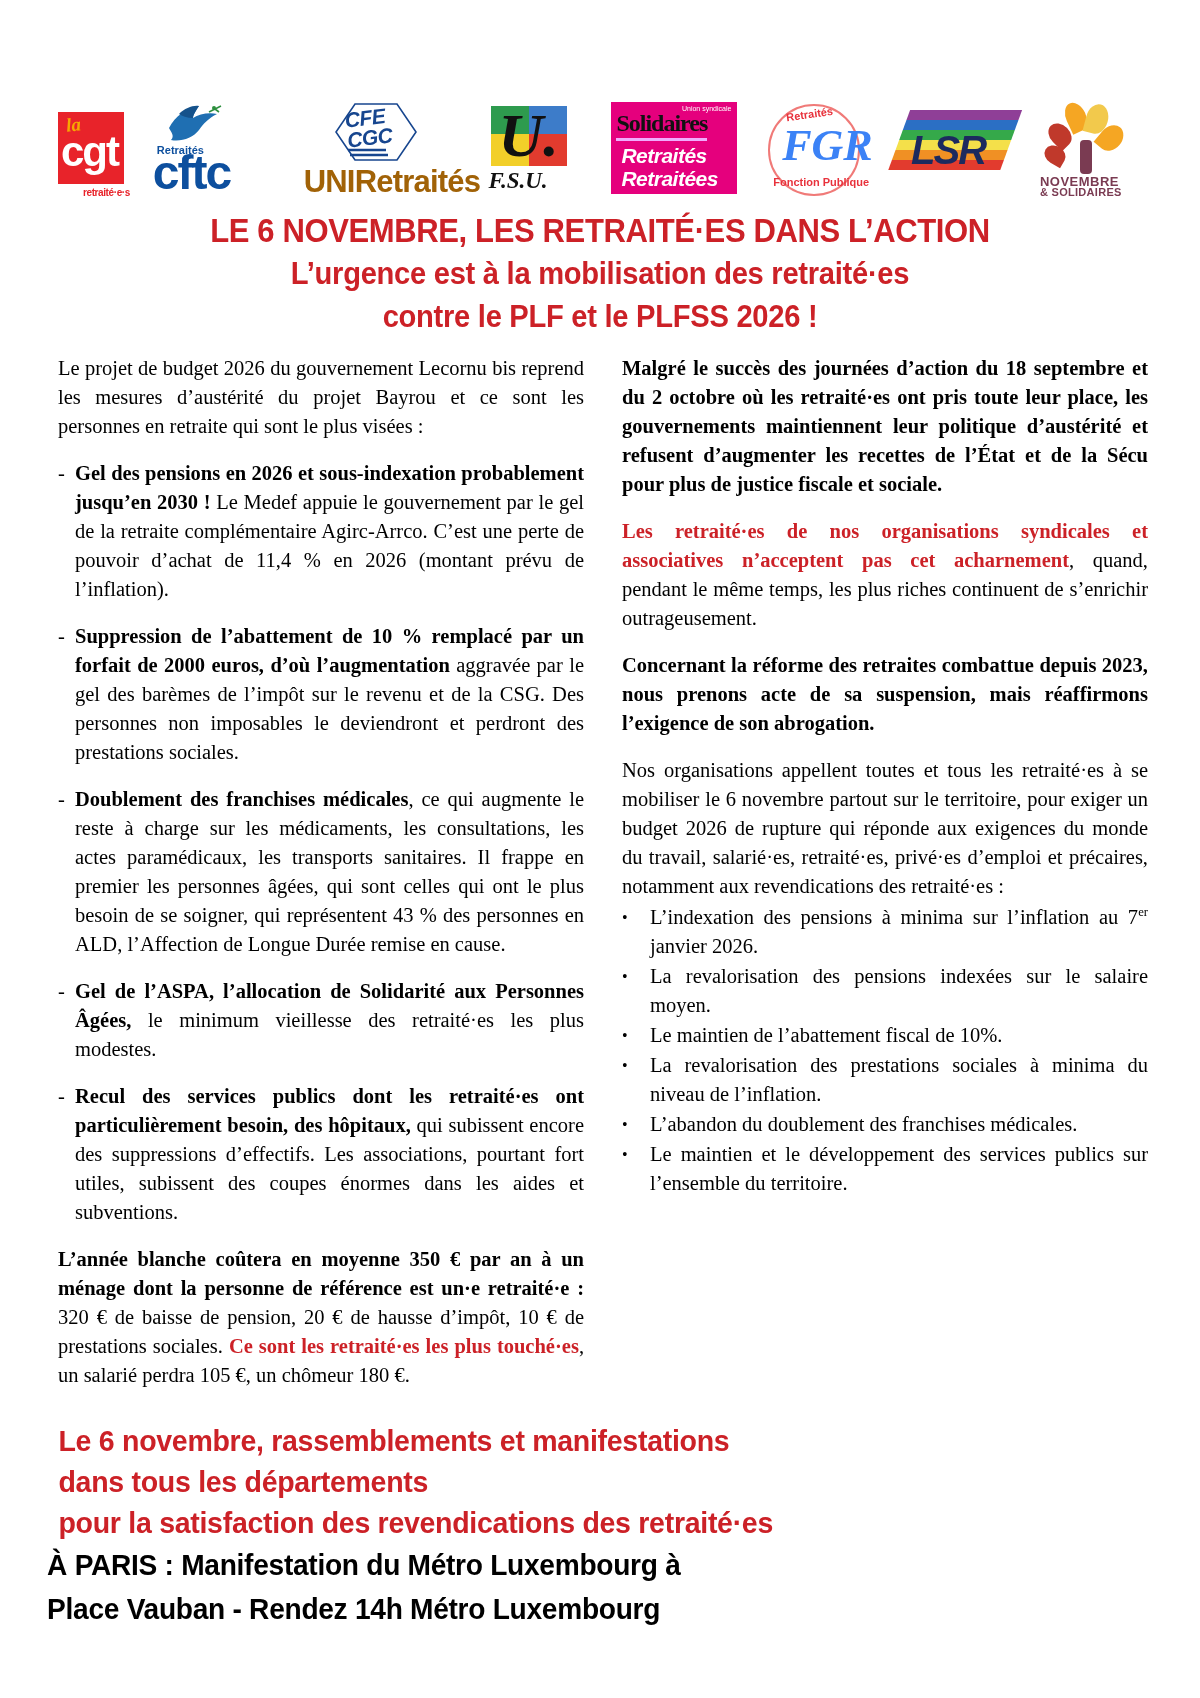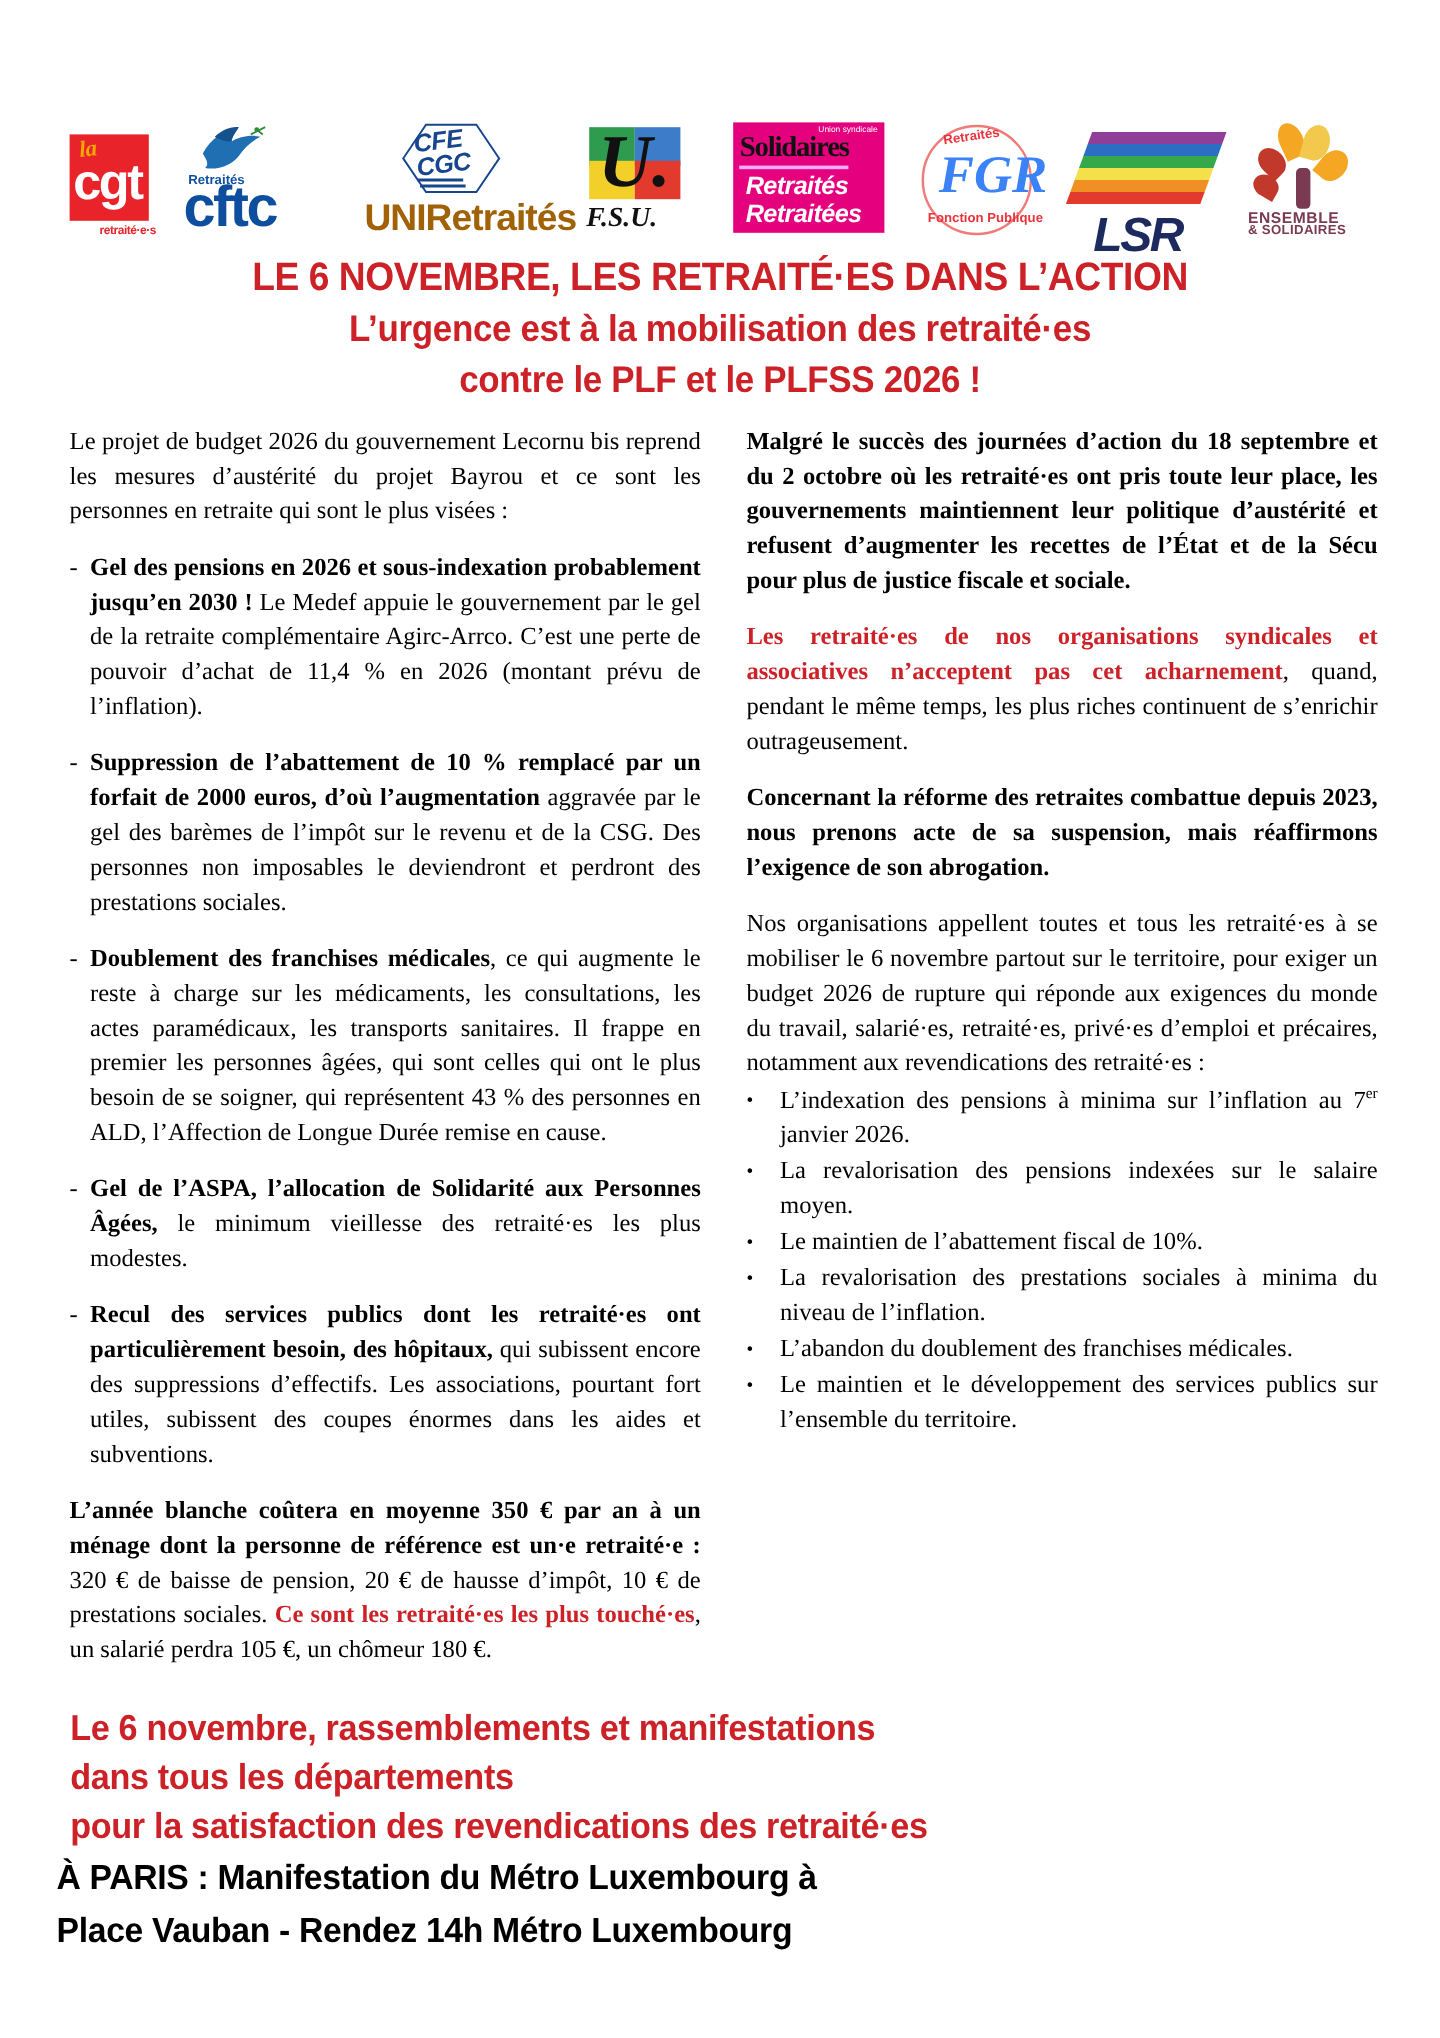--- a/index.html
+++ b/index.html
@@ -178,21 +178,21 @@
   .lsr-rainbow {
     position: absolute; left: 0; top: 8px;
     width: 112px; height: 72px;
     transform: skewX(-20deg);
   }
   .lsr-band { position: absolute; width: 100%; height: 10px; left: 0; }
   .lsr-text {
     position: absolute; left: 14px; top: 28px;
     font-family: "Liberation Sans", sans-serif;
     font-size: 40px; font-weight: bold; color: #1c2a5e;
-    font-style: italic; letter-spacing: -2px; line-height: 40px; margin-top: 46px;
+    font-style: italic; letter-spacing: -2px; line-height: 40px;
   }
 
   
   .logo-ens { width: 110px; height: 98px; position: relative; }
   .ens-leaf { position: absolute; border-radius: 50% 50% 50% 0; }
   .ens-person {
     position: absolute; left: 48px; top: 40px;
     width: 12px; height: 34px; background: #7a3b52;
     border-radius: 4px;
   }
@@ -379,21 +379,21 @@
       <span class="lsr-text">LSR</span>
     </div>
 
     <div class="logo logo-ens">
       <span class="ens-leaf" style="left:34px;top:2px;width:20px;height:30px;background:#f5a623;transform:rotate(-25deg);"></span>
       <span class="ens-leaf" style="left:54px;top:4px;width:22px;height:30px;background:#f2c94c;transform:rotate(15deg);"></span>
       <span class="ens-leaf" style="left:18px;top:22px;width:20px;height:26px;background:#c0392b;transform:rotate(-45deg);"></span>
       <span class="ens-leaf" style="left:68px;top:24px;width:22px;height:28px;background:#f5a623;transform:rotate(40deg);"></span>
       <span class="ens-leaf" style="left:14px;top:44px;width:18px;height:22px;background:#c0392b;transform:rotate(-60deg);"></span>
       <span class="ens-person"></span>
-      <span class="ens-t1">ENSEMBLE</span>
+      <span class="ens-t1">NOVEMBRE</span>
       <span class="ens-t2">&amp; SOLIDAIRES</span>
     </div>
 
   </div>
 
   <div class="headline">
     <div class="h1">LE 6 NOVEMBRE, LES RETRAITÉ·ES DANS L’ACTION</div>
     <div class="h2">L’urgence est à la mobilisation des retraité·es</div>
     <div class="h2">contre le PLF et le PLFSS 2026 !</div>
   </div>

